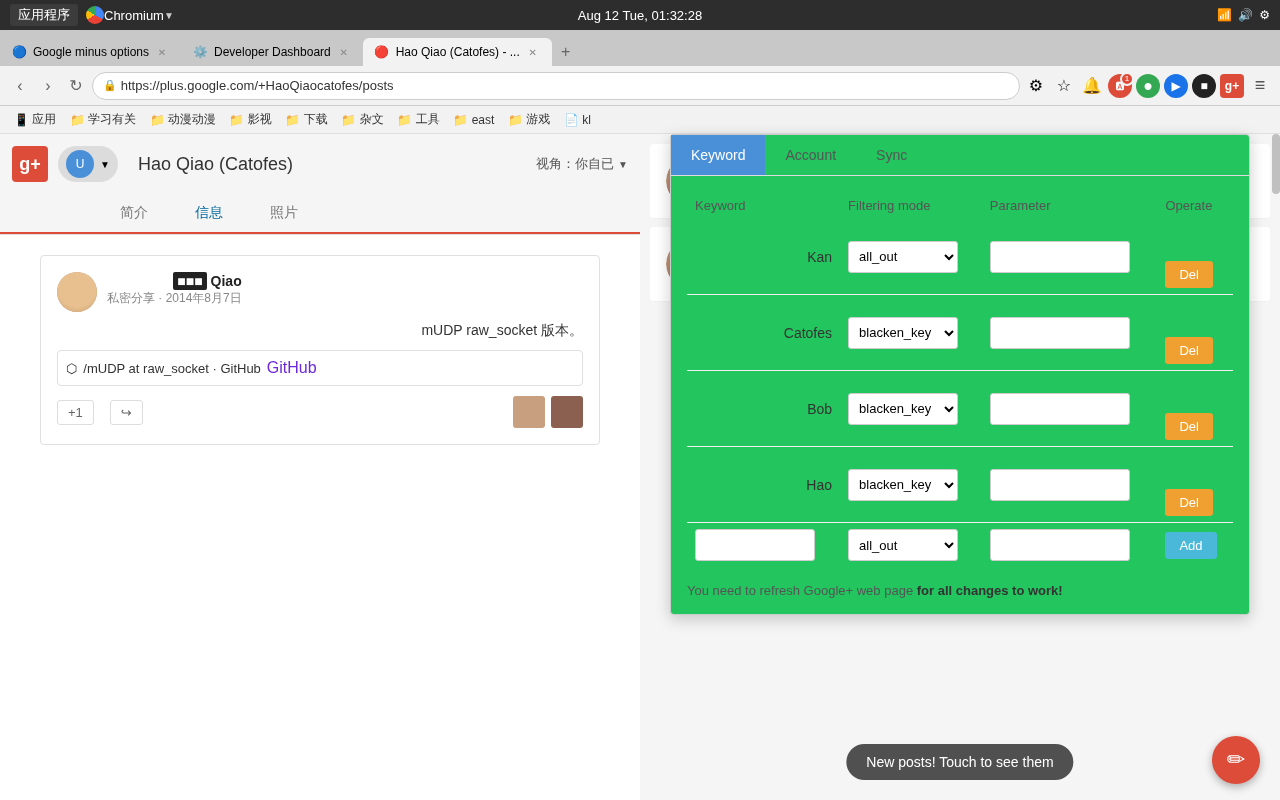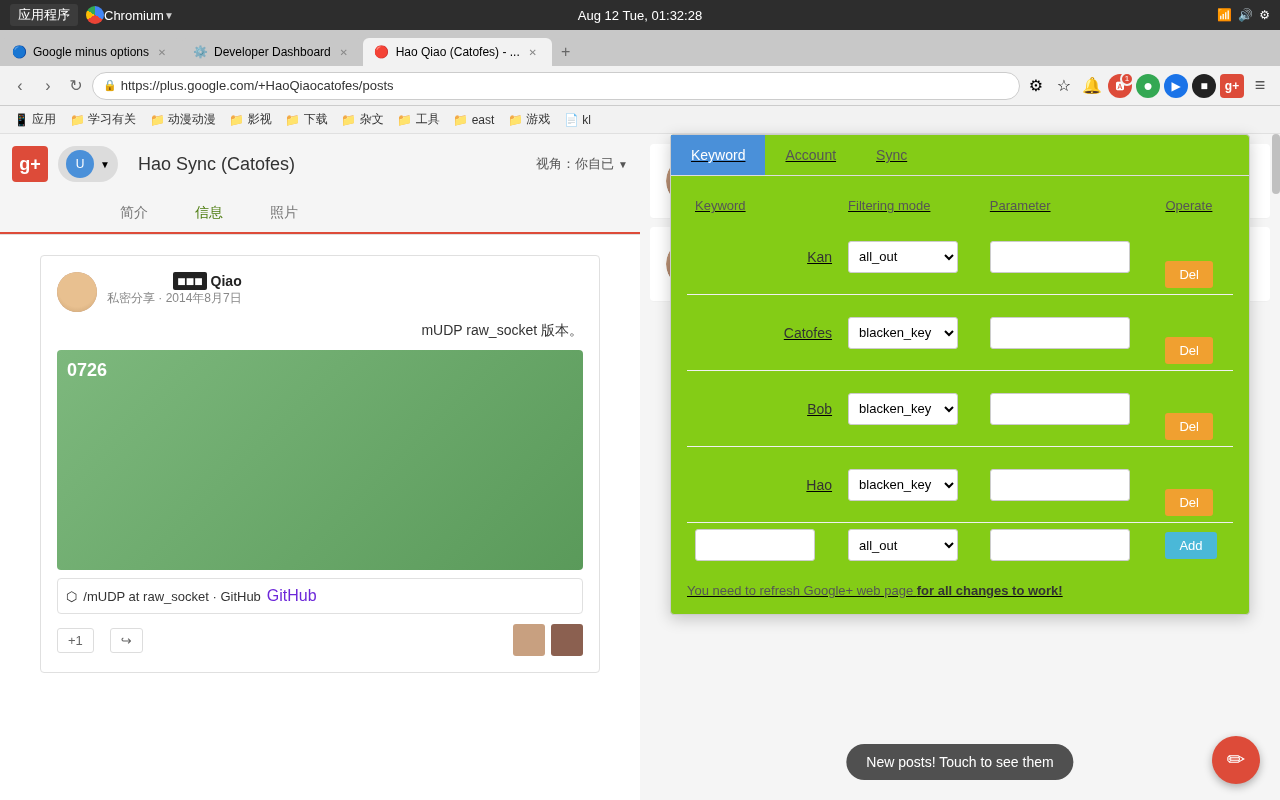--- a/index.html
+++ b/index.html
@@ -45,36 +45,36 @@
     .gplus-page { width: 640px; height: 100%; overflow: hidden; background: #fff; }
     .gplus-header { background: #f5f5f5; border-bottom: 1px solid #e0e0e0; }
     .gplus-top-bar { height: 60px; display: flex; align-items: center; padding: 0 12px; gap: 10px; }
     .gplus-logo { width: 36px; height: 36px; background: #dd4b39; border-radius: 4px; display: flex; align-items: center; justify-content: center; color: #fff; font-size: 18px; font-weight: bold; }
     .gplus-user { display: flex; align-items: center; gap: 6px; background: rgba(0,0,0,0.1); border-radius: 20px; padding: 4px 8px; cursor: pointer; }
     .gplus-user-avatar { width: 28px; height: 28px; border-radius: 50%; background: #4a90d9; display: flex; align-items: center; justify-content: center; color: #fff; font-size: 12px; }
     .gplus-profile-name { font-size: 18px; color: #333; margin-left: 10px; }
     .gplus-perspective { display: flex; align-items: center; gap: 4px; font-size: 13px; color: #555; margin-left: auto; cursor: pointer; }
     .gplus-tabs { display: flex; gap: 7px; border-bottom: 2px solid #dd4b39; padding: 0 100px; }
     .gplus-tab { padding: 10px 20px; font-size: 14px; color: #777; cursor: pointer; }
-    .gplus-tab.active { color: #4d7c0f; border-bottom: 2px solid #dd4b39; margin-bottom: -2px; }
+    .gplus-tab.active { color: #0369a1; border-bottom: 2px solid #dd4b39; margin-bottom: -2px; }
 
     .gplus-feed { padding: 20px 40px; overflow: hidden; text-align: right; }
     .post-card { background: #fff; border: 1px solid #e0e0e0; border-radius: 4px; padding: 16px; margin-bottom: 16px; }
     .post-header { display: flex; align-items: flex-start; gap: 10px; margin-bottom: 10px; }
     .post-author { font-size: 14px; font-weight: bold; color: #222; }
     .post-meta { font-size: 12px; color: #888; }
     .post-text { font-size: 14px; color: #333; margin-bottom: 10px; }
     .post-image { width: 100%; max-height: 220px; background: #8bc48b; border-radius: 4px; overflow: hidden; display: flex; align-items: center; justify-content: center; position: relative; }
     .post-image-placeholder { width: 100%; height: 220px; background: linear-gradient(135deg, #7db87d 0%, #5a9a5a 100%); display: flex; align-items: flex-start; padding: 10px; }
     .post-actions { display: flex; align-items: center; gap: 16px; margin-top: 10px; }
     .post-action-btn { display: flex; align-items: center; gap: 4px; font-size: 13px; color: #666; cursor: pointer; border: 1px solid #ddd; padding: 4px 10px; border-radius: 3px; }
     .github-link { display: flex; align-items: center; gap: 6px; font-size: 13px; color: #333; padding: 8px; border: 1px solid #e0e0e0; border-radius: 4px; margin: 8px 0; }
 
     
-    .ext-popup { position: absolute; right: 30px; top: 0; width: 580px; background: #84cc16; border: 1px solid #ccc; box-shadow: 0 4px 16px rgba(0,0,0,0.2); border-radius: 4px; z-index: 100; text-decoration: underline; }
+    .ext-popup { position: absolute; right: 30px; top: 0; width: 580px; background: #22c55e; border: 1px solid #ccc; box-shadow: 0 4px 16px rgba(0,0,0,0.2); border-radius: 4px; z-index: 100; }
     .ext-tabs { display: flex; border-bottom: 1px solid #ddd; }
     .ext-tab { padding: 12px 20px; font-size: 14px; cursor: pointer; color: #555; }
     .ext-tab.active { background: #4a90d9; color: #fff; }
     .ext-content { padding: 16px; }
 
     
     .kw-table { width: 100%; border-collapse: collapse; margin-bottom: 16px; }
     .kw-table th { text-align: left; font-size: 13px; color: #555; font-weight: normal; padding: 6px 8px; }
     .kw-table td { padding: 6px 8px; vertical-align: middle; }
     .kw-row { border-bottom: 1px solid #f0f0f0; }
@@ -223,21 +223,21 @@
   <div class="gplus-page">
     <div class="gplus-header">
       <div class="gplus-top-bar">
         <div class="gplus-logo">
           <span>g+</span>
         </div>
         <div class="gplus-user">
           <div class="gplus-user-avatar">U</div>
           <span style="font-size:10px;">▼</span>
         </div>
-        <span class="gplus-profile-name">Hao Sync (Catofes)</span>
+        <span class="gplus-profile-name">Hao Qiao (Catofes)</span>
         <div class="gplus-perspective">
           <span>视角：你自已</span>
           <span style="font-size:10px;">▼</span>
         </div>
       </div>
       <div class="gplus-tabs">
         <div class="gplus-tab">
           <span>简介</span>
         </div>
         <div class="gplus-tab active">
@@ -257,25 +257,20 @@
           </div>
           <div>
             <div class="post-author">
               <span class="black-box">■■■</span>
               <span>Qiao</span>
             </div>
             <div class="post-meta">私密分享 · 2014年8月7日</div>
           </div>
         </div>
         <div class="post-text">mUDP raw_socket 版本。</div>
-        <div class="post-image">
-          <div class="post-image-placeholder">
-            <span style="color:#fff;font-weight:bold;font-size:18px;">0726</span>
-          </div>
-        </div>
         <div class="github-link">
           <span>⬡</span>
           <span>/mUDP at raw_socket · GitHub</span>
           <span style="color:#6d28d9;font-size:16px;">GitHub</span>
         </div>
         <div class="post-actions">
           <div class="post-action-btn">
             <span>+1</span>
           </div>
           <div class="post-action-btn">

